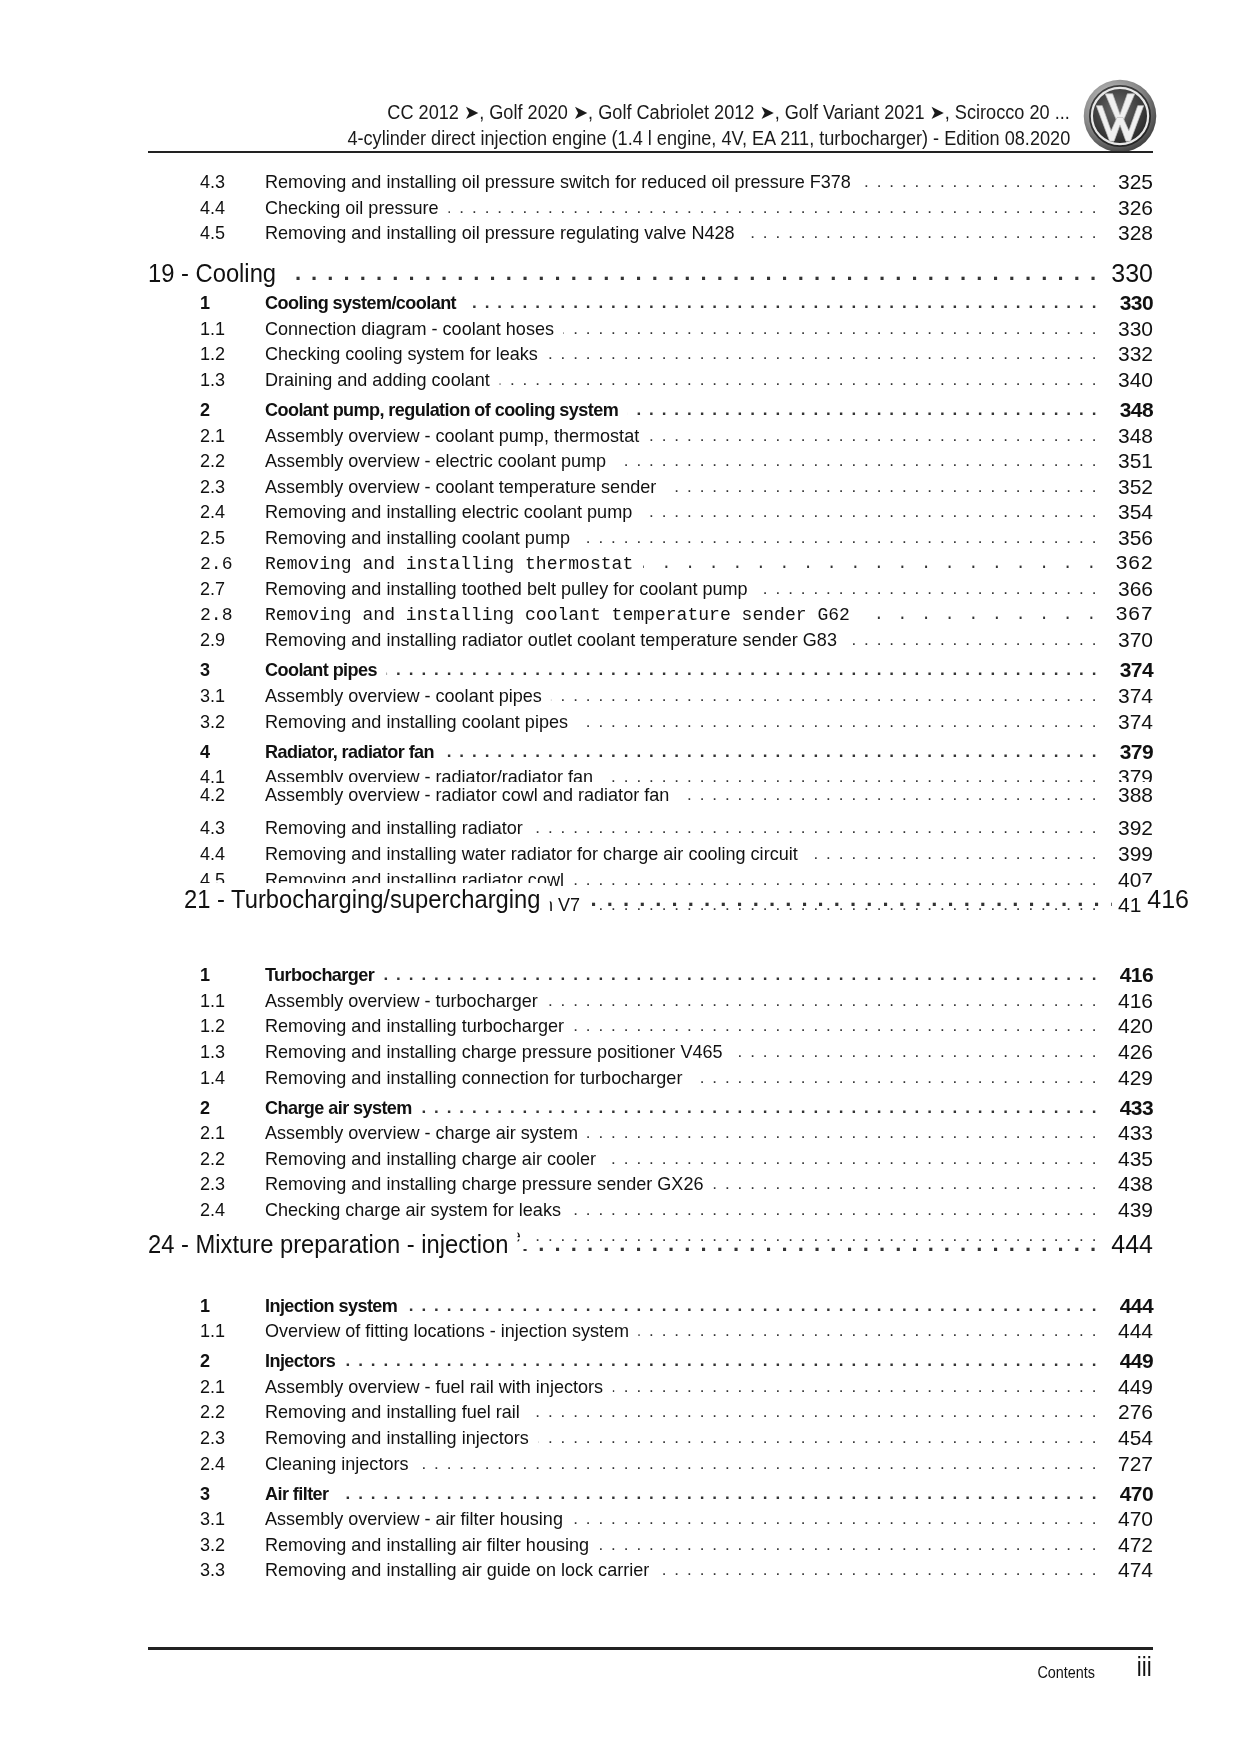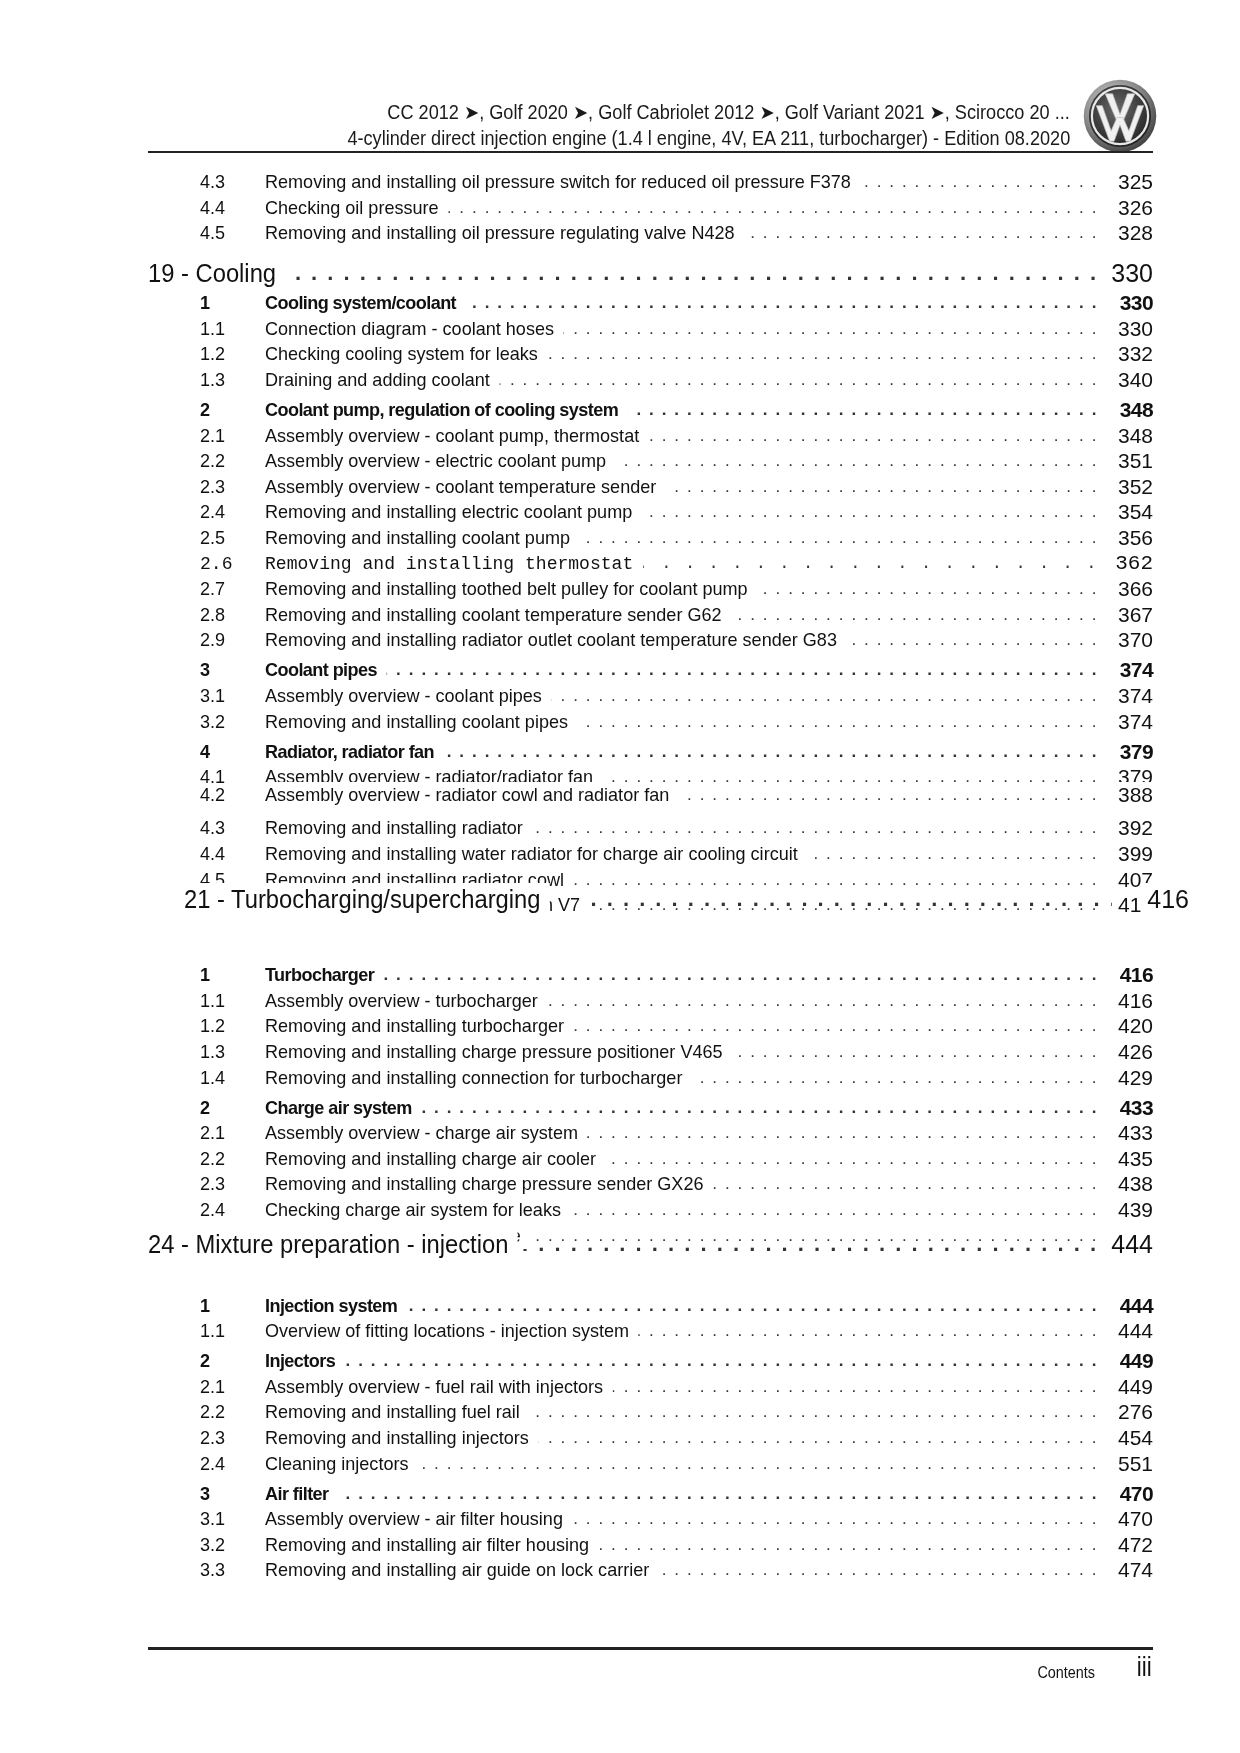--- a/index.html
+++ b/index.html
@@ -147,21 +147,21 @@
       <span class="num">2.6</span>
       <span class="title">Removing and installing thermostat</span>
       <span class="page">362</span>
     </div>
     <div class="row" style="top: 576.2px;">
       <span class="leader"></span>
       <span class="num">2.7</span>
       <span class="title">Removing and installing toothed belt pulley for coolant pump</span>
       <span class="page">366</span>
     </div>
-    <div class="row" style="top: 601.8px;">
+    <div class="row" style="top: 601.8px; font-family: Liberation Mono, monospace;">
       <span class="leader"></span>
       <span class="num">2.8</span>
       <span class="title">Removing and installing coolant temperature sender G62</span>
       <span class="page">367</span>
     </div>
     <div class="row" style="top: 627.4px;">
       <span class="leader"></span>
       <span class="num">2.9</span>
       <span class="title">Removing and installing radiator outlet coolant temperature sender G83</span>
       <span class="page">370</span>
@@ -335,21 +335,21 @@
     <div class="row" style="top: 1425px;">
       <span class="leader"></span>
       <span class="num">2.3</span>
       <span class="title">Removing and installing injectors</span>
       <span class="page">454</span>
     </div>
     <div class="row" style="top: 1450.6px;">
       <span class="leader"></span>
       <span class="num">2.4</span>
       <span class="title">Cleaning injectors</span>
-      <span class="page">551</span>
+      <span class="page">727</span>
     </div>
     <div class="row sec" style="top: 1480.6px;">
       <span class="leader"></span>
       <span class="num">3</span>
       <span class="title">Air filter</span>
       <span class="page">470</span>
     </div>
     <div class="row" style="top: 1506.2px;">
       <span class="leader"></span>
       <span class="num">3.1</span>

